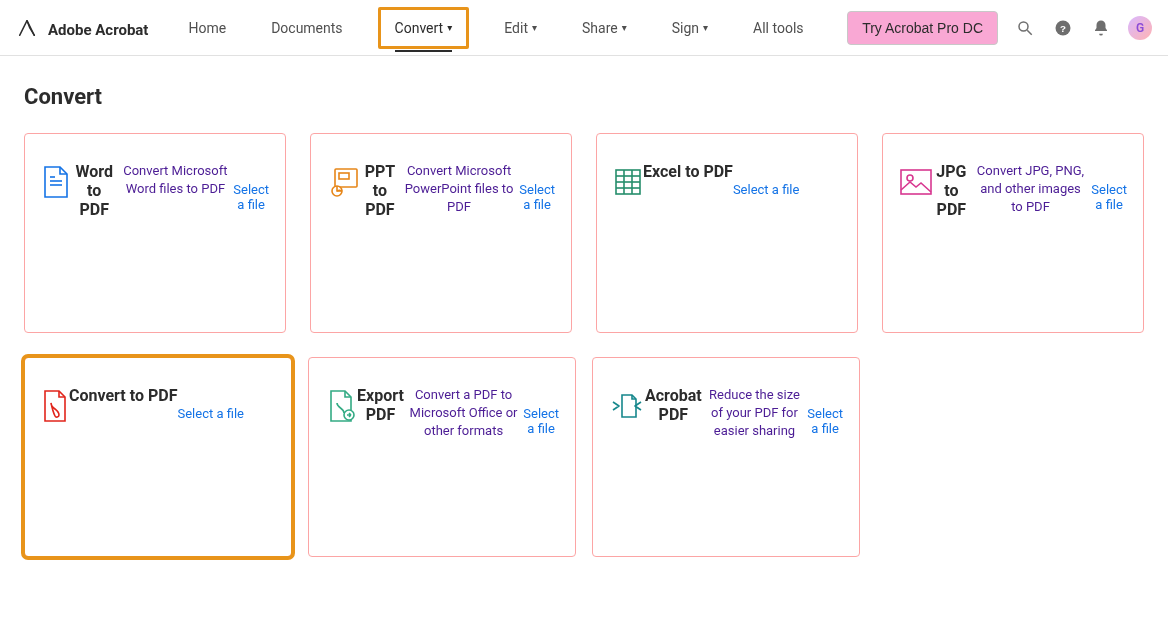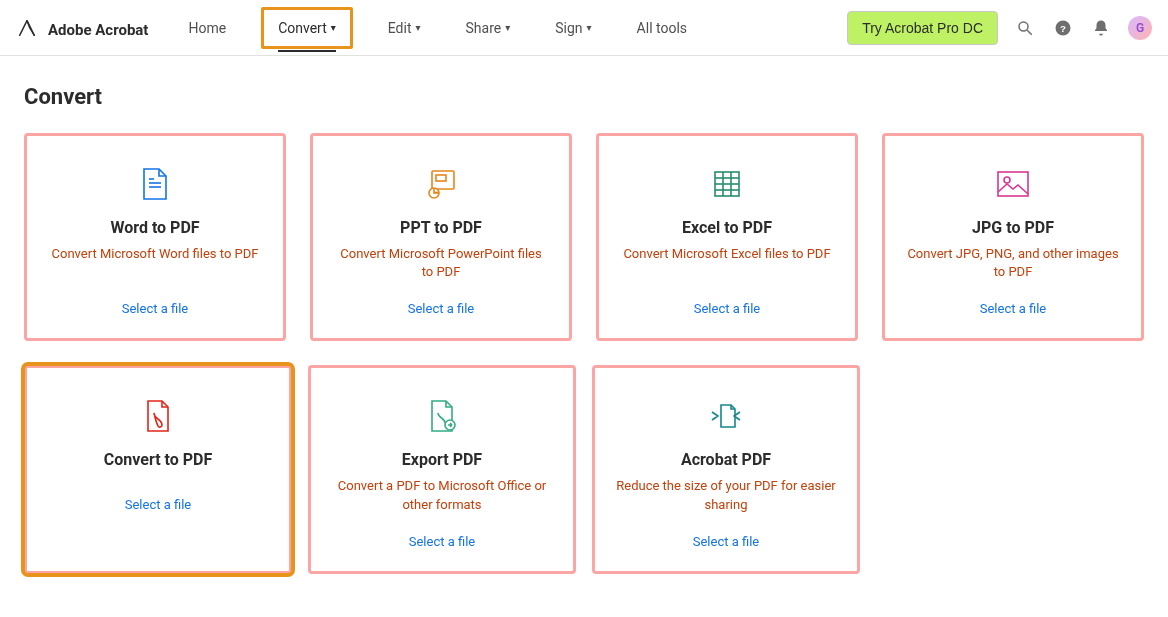--- a/index.html
+++ b/index.html
@@ -8,31 +8,31 @@
   .brand { display: flex; align-items: flex-end; gap: 10px; margin-right: 28px; }
   .brand-name { font-weight: 700; font-size: 15px; }
   .nav { display: flex; align-items: center; gap: 21px; }
   .nav-item { padding: 8px 12px; font-size: 14px; color: #505050; cursor: pointer; display: flex; align-items: center; gap: 4px; position: relative; }
   .nav-item.active { color: #2c2c2c; }
   .nav-item.active::after { content: ""; position: absolute; left: 12px; right: 12px; bottom: -8px; height: 2px; background: #2c2c2c; }
   .nav-highlight { border: 3px solid #e8941a; border-radius: 2px; padding: 2px; margin: 0 2px; }
   .chev { font-size: 10px; }
   .spacer { flex: 1; }
   .right-controls { display: flex; align-items: center; gap: 16px; }
-  .try-btn { border: 1px solid #c8c8c8; background: #bef264; padding: 8px 14px; border-radius: 4px; font-size: 14px; cursor: pointer; color: #2c2c2c; }
+  .try-btn { border: 1px solid #c8c8c8; background: #f9a8d4; padding: 8px 14px; border-radius: 4px; font-size: 14px; cursor: pointer; color: #2c2c2c; }
   .icon-btn { width: 22px; height: 22px; display: flex; align-items: center; justify-content: center; cursor: pointer; color: #6e6e6e; }
   .avatar { width: 24px; height: 24px; border-radius: 50%; background: linear-gradient(135deg,#d9b8ff,#ffb3b3); display:flex; align-items:center; justify-content:center; font-size:12px; font-weight:600; color:#8a4bd8; }
   .content { padding: 28px 24px 40px 24px; }
   .page-title { font-size: 22px; font-weight: 700; margin-bottom: 24px; color: #2c2c2c; }
   .grid { display: grid; grid-template-columns: repeat(4, 1fr); gap: 24px; }
-  .card { border: 3px solid #fca5a5; border-radius: 4px; padding: 28px 16px 22px 16px; text-align: center; min-height: 200px; display:flex; flex-direction:column; align-items:center; }
+  .card { border: 1px solid #fca5a5; border-radius: 4px; padding: 28px 16px 22px 16px; text-align: center; min-height: 200px; display:flex; flex-direction:row; align-items:flex-start; }
   .card.highlight { outline: 4px solid #e8941a; outline-offset: -1px; }
   .card-icon { height: 40px; display:flex; align-items:center; justify-content:center; margin-bottom: 14px; }
   .card-title { font-weight: 700; font-size: 16px; color: #2c2c2c; margin-bottom: 8px; }
-  .card-desc { font-size: 13px; color: #c2410c; line-height: 1.4; margin-bottom: auto; padding: 0 4px; }
+  .card-desc { font-size: 13px; color: #4c1d95; line-height: 1.4; margin-bottom: auto; padding: 0 4px; }
   .card-link { font-size: 13px; color: #1473e6; margin-top: 20px; cursor: pointer; }
   .row2 { display: grid; grid-template-columns: repeat(4, 1fr); gap: 16px; margin-top: 24px; }
   .row2 .card:last-child { visibility: hidden; }
 </style>
 </head>
 <body>
 
 <div class="topbar">
   <div class="brand">
     <span class="icon-btn">
@@ -40,20 +40,23 @@
           <path d="M4 20 L12 4 L20 20" stroke-linecap="round" stroke-linejoin="round"></path>
           <path d="M12 4 Q14 12 20 20" stroke-linecap="round"></path>
         </svg>
     </span>
     <span class="brand-name">Adobe Acrobat</span>
   </div>
 
   <div class="nav">
     <div class="nav-item">
         <span>Home</span>
+      </div>
+    <div class="nav-item">
+        <span>Documents</span>
       </div>
     <span class="nav-highlight">
       <span class="nav-item active">
         <span>Convert</span>
         <span class="chev">▾</span>
       </span>
     </span>
     <div class="nav-item">
         <span>Edit</span>
         <span class="chev">▾</span>
@@ -136,21 +139,20 @@
         <svg width="30" height="30" viewBox="0 0 30 30" fill="none" stroke="#268e6c" stroke-width="1.6">
             <rect x="3" y="3" width="24" height="24"></rect>
             <line x1="3" y1="9" x2="27" y2="9"></line>
             <line x1="3" y1="15" x2="27" y2="15"></line>
             <line x1="3" y1="21" x2="27" y2="21"></line>
             <line x1="11" y1="3" x2="11" y2="27"></line>
             <line x1="19" y1="3" x2="19" y2="27"></line>
           </svg>
       </div>
       <div class="card-title">Excel to PDF</div>
-      <div class="card-desc">Convert Microsoft Excel files to PDF</div>
       <div class="card-link">Select a file</div>
     </div>
 
     <div class="card">
       <div class="card-icon">
         <svg width="34" height="28" viewBox="0 0 34 28" fill="none" stroke="#d83790" stroke-width="1.6">
             <rect x="2" y="2" width="30" height="24"></rect>
             <circle cx="11" cy="10" r="3"></circle>
             <path d="M2 22l9-8 6 5 5-4 10 9"></path>
           </svg>

